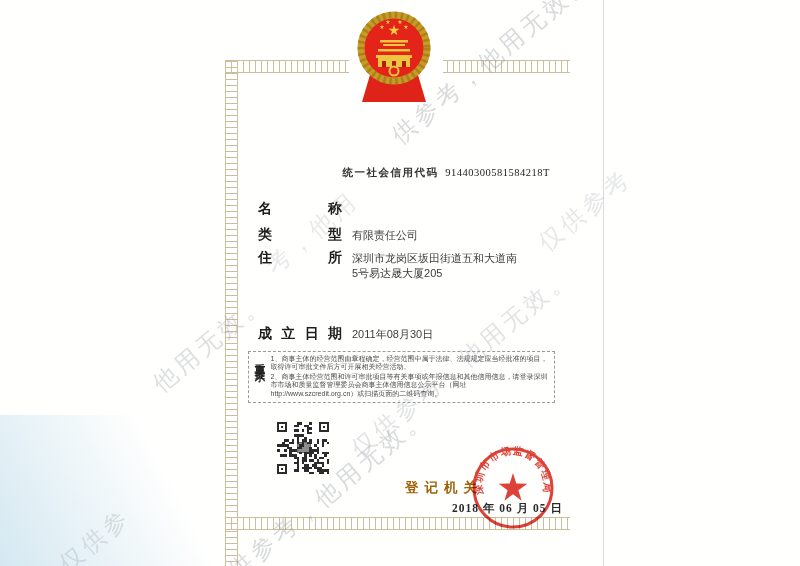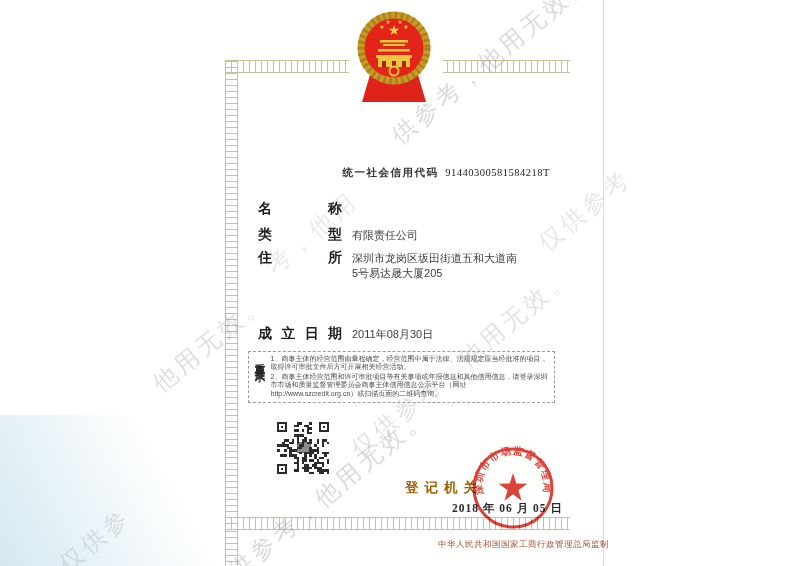--- a/index.html
+++ b/index.html
@@ -276,21 +276,20 @@
     <svg width="84" height="84" viewBox="0 0 84 84">
       <circle cx="42" cy="42" r="39" fill="none" stroke="#d8281c" stroke-width="3"></circle>
       <path id="sealArc" d="M 13 50 A 31 31 0 1 1 71 50" fill="none"></path>
       <text font-size="10" fill="#d8281c" letter-spacing="1.5" font-weight="bold">
         <textPath href="#sealArc" startOffset="2">深圳市市场监督管理局</textPath>
       </text>
       <polygon fill="#d8281c" points="42,27 45.3,37.5 56.3,37.7 47.4,44.2 50.6,54.8 42,48.2 33.4,54.8 36.6,44.2 27.7,37.7 38.7,37.5"></polygon>
     </svg>
   </div>
 
-  <div class="issuer">中华人民共和国国家工商行政管理总局监制</div>
 
   <div class="wm-layer">
       <div class="wm" style="left: 492px; top: 58px; opacity: 0.34; transform: translate(-50%, -50%) rotate(-40deg);">供参考，他用无效。</div>
       <div class="wm" style="left: 585px; top: 210px; opacity: 0.22; transform: translate(-50%, -50%) rotate(-40deg);">仅供参考</div>
       <div class="wm" style="left: 312px; top: 233px; opacity: 0.2; transform: translate(-50%, -50%) rotate(-40deg);">考，他用</div>
       <div class="wm" style="left: 210px; top: 342px; opacity: 0.3; transform: translate(-50%, -50%) rotate(-40deg);">他用无效。</div>
       <div class="wm" style="left: 462px; top: 362px; opacity: 0.26; transform: translate(-50%, -50%) rotate(-40deg);">仅供参考，他用无效。</div>
       <div class="wm" style="left: 318px; top: 502px; opacity: 0.34; transform: translate(-50%, -50%) rotate(-40deg);">仅供参考，他用无效。</div>
       <div class="wm" style="left: 95px; top: 540px; opacity: 0.25; transform: translate(-50%, -50%) rotate(-40deg);">仅供参</div>
     </div>

